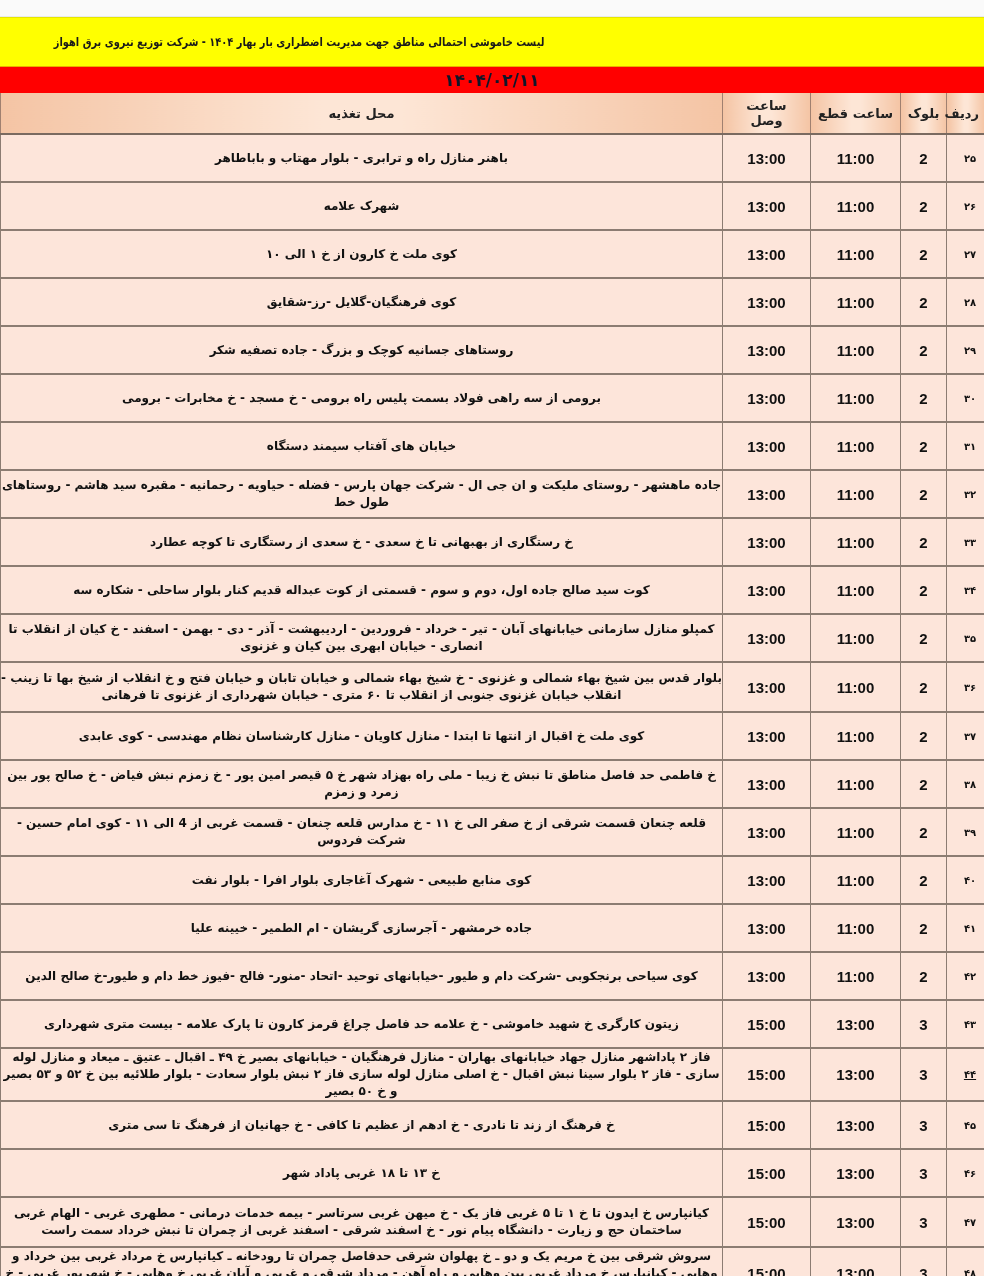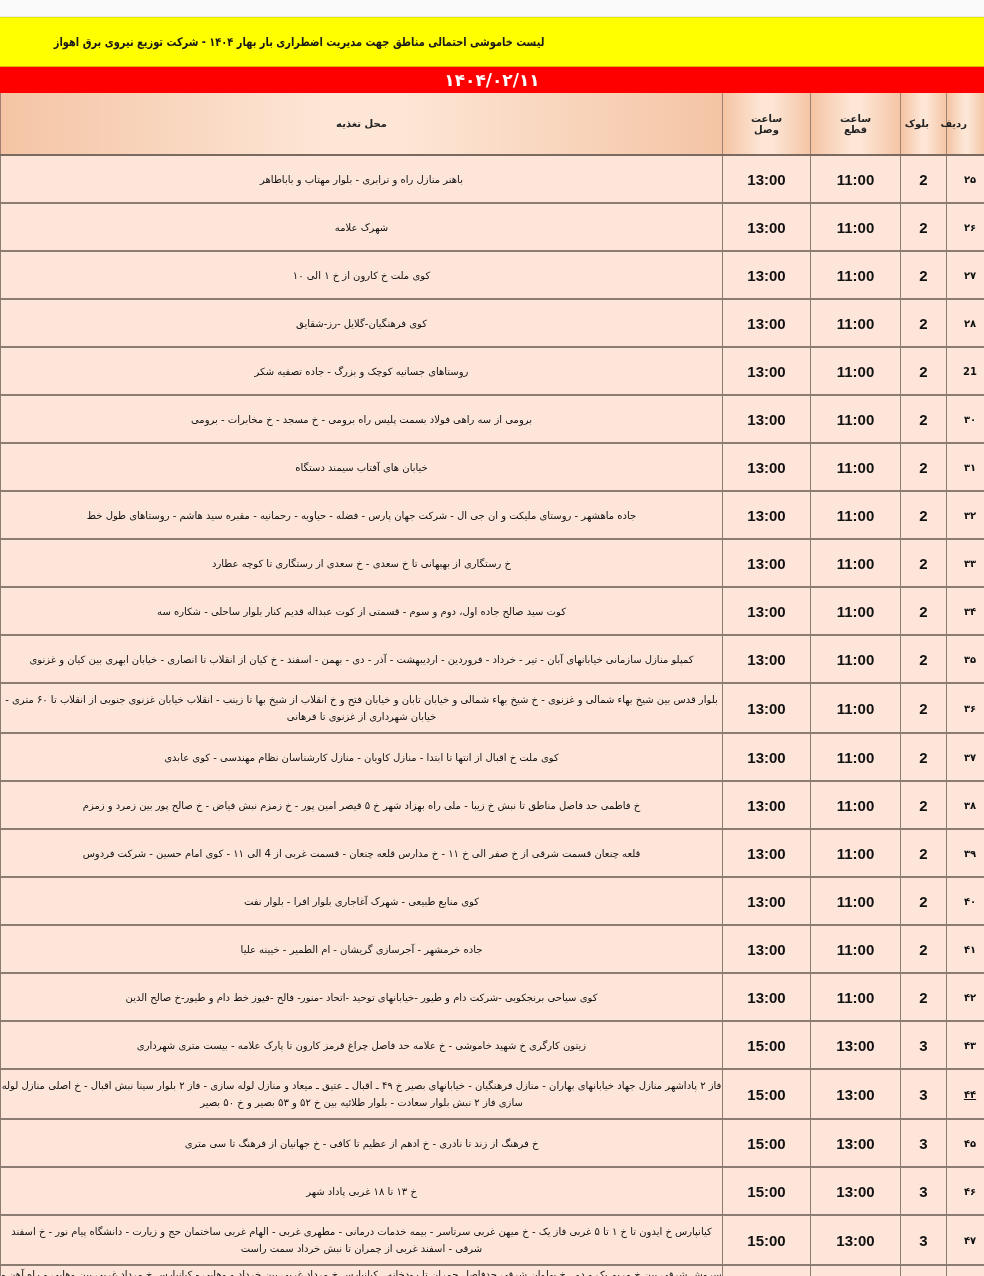--- a/index.html
+++ b/index.html
@@ -16,39 +16,39 @@
     }
     .title-band span {
       direction: rtl; font-size: 12px; font-weight: bold; color: #1a1a1a;
       transform: scaleX(0.82);
     }
     .date-band {
       height: 26px; background: #ff0000;
       display: flex; align-items: center; justify-content: center;
       border-top: 1px solid #e8b000;
     }
-    .date-band span { font-size: 17px; font-weight: bold; color: #ffffff; letter-spacing: 1px; }
+    .date-band span { font-size: 17px; font-weight: bold; color: #0f172a; letter-spacing: 1px; }
     table {
       border-collapse: collapse; width: 984px; table-layout: fixed; direction: rtl;
     }
     th {
-      height: 27px; font-size: 10px; font-weight: bold; color: #222;
+      height: 27px; font-size: 13px; font-weight: bold; color: #222;
       background: linear-gradient(to right, #f4c4a4, #fde6d6 45%, #fde6d6 55%, #f4c4a4);
       border-left: 1px solid #a08070; border-right: 1px solid #a08070;
-      border-bottom: 2px solid #7a6a60; padding: 17px;
+      border-bottom: 2px solid #7a6a60; padding: 5px;
     }
     td {
       background: #fde5da; border: 1px solid #8c7c72; border-bottom: 2px solid #8c7c72;
       text-align: center; padding: 0; height: 46px; color: #111;
     }
     td.num { font-size: 10px; font-weight: bold; padding-left: 9px; }
     td.blk { font-size: 15px; font-weight: bold; font-family: "Liberation Sans", sans-serif; }
     td.time { font-size: 15px; font-weight: bold; font-family: "Liberation Sans", sans-serif; }
     td.loc {
-      font-size: 10px; font-weight: normal; line-height: 17px; padding: 0 0;
+      font-size: 12px; font-weight: bold; line-height: 17px; padding: 0 0;
       direction: rtl;
     }
   </style>
 </head>
 <body>
 
 <div class="topbar"></div>
 
 <div class="title-band">
   <span>لیست خاموشی احتمالی مناطق جهت مدیریت اضطراری بار بهار ۱۴۰۴ - شرکت توزیع نیروی برق اهواز</span>
@@ -98,21 +98,21 @@
         <td class="loc">کوی ملت خ کارون از خ ۱ الی ۱۰</td>
       </tr>
       <tr>
         <td class="num">۲۸</td>
         <td class="blk">2</td>
         <td class="time">11:00</td>
         <td class="time">13:00</td>
         <td class="loc">کوی فرهنگیان-گلایل -رز-شقایق</td>
       </tr>
       <tr>
-        <td class="num">21</td>
+        <td class="num">۲۹</td>
         <td class="blk">2</td>
         <td class="time">11:00</td>
         <td class="time">13:00</td>
         <td class="loc">روستاهای جسانیه کوچک و بزرگ - جاده تصفیه شکر</td>
       </tr>
       <tr>
         <td class="num">۳۰</td>
         <td class="blk">2</td>
         <td class="time">11:00</td>
         <td class="time">13:00</td>

